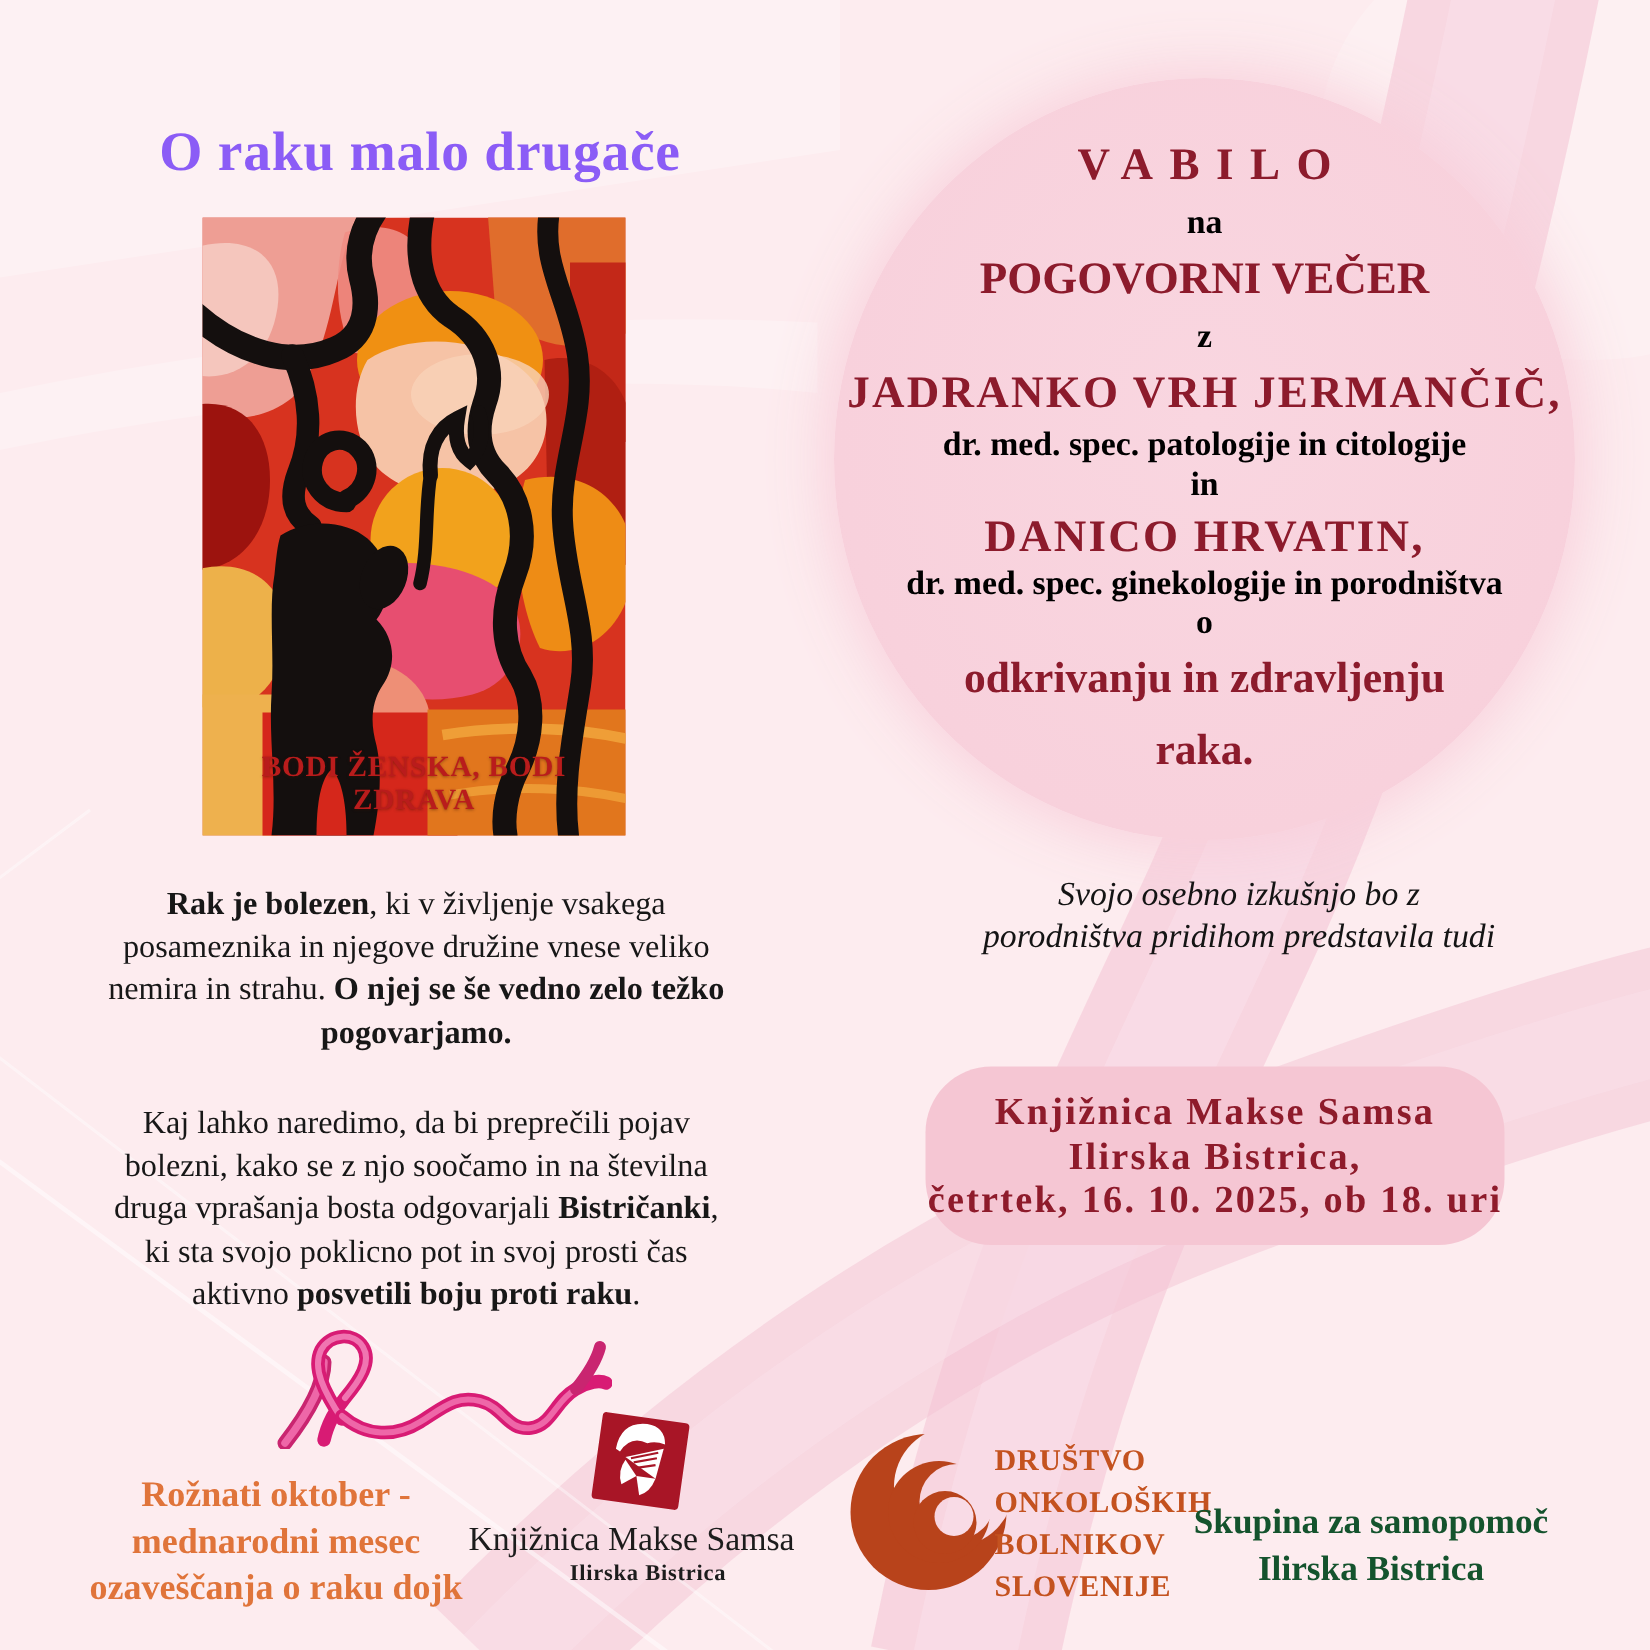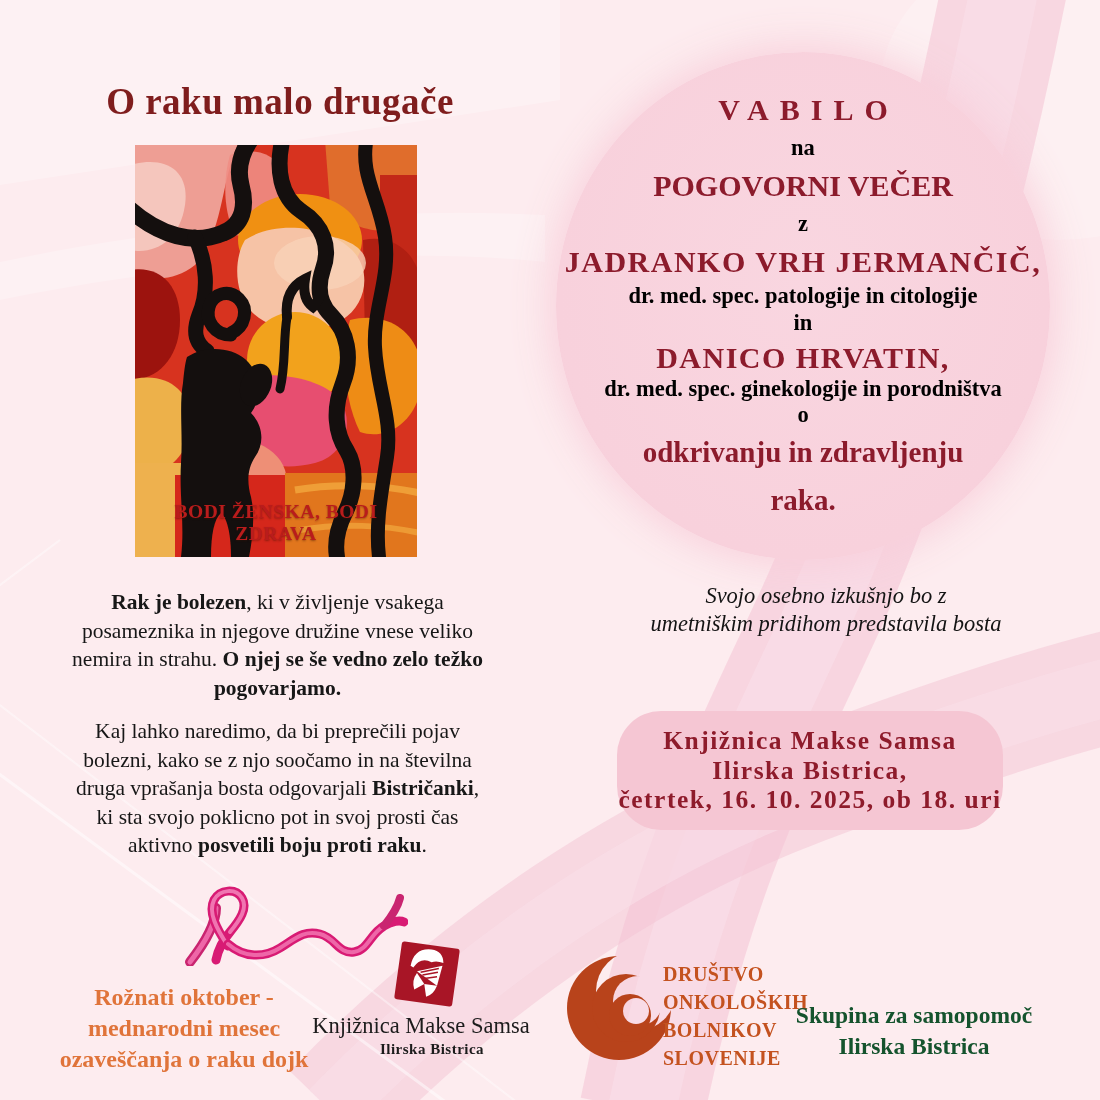--- a/index.html
+++ b/index.html
@@ -6,36 +6,36 @@
   .canvas{
     position:relative;width:1100px;height:1100px;overflow:hidden;
     background:#fdecef;
     font-family:"Liberation Serif", serif;
   }
   .bg-art{position:absolute;left:0;top:0;width:1100px;height:1100px;pointer-events:none;}
 
   
   .title{
     position:absolute;left:0;top:80px;width:560px;text-align:center;
-    font-size:37px;font-weight:bold;color:#7f1d1d;letter-spacing:0.5px;
+    font-size:37px;font-weight:bold;color:#8b5cf6;letter-spacing:0.5px;
   }
   .painting{position:absolute;left:135px;top:145px;width:282px;height:412px;}
   .painting svg{display:block;width:100%;height:100%;}
   .painting-caption{
     position:absolute;left:0;bottom:12px;width:100%;text-align:center;
     color:#b91c1c;font-weight:bold;font-size:19.5px;letter-spacing:0.5px;
     text-shadow:0 1px 2px rgba(60,20,0,.45);
   }
   .para{
     position:absolute;left:70px;width:415px;text-align:center;
     font-size:21.5px;line-height:1.33;color:#171717;
   }
   .para b{font-weight:bold;}
   .para-1{top:588px;}
-  .para-2{top:717px;}
+  .para-2{top:734px;}
   .ribbon-wrap{position:absolute;left:170px;top:886px;width:238px;height:80px;}
   .pink-oct{
     position:absolute;left:56px;top:982px;width:256px;text-align:center;
     color:#e0743a;font-weight:bold;font-size:24px;line-height:1.3;
   }
   .lib-logo{position:absolute;left:386px;top:933px;width:82px;height:82px;}
   .lib-name{
     position:absolute;left:300px;top:1013px;width:242px;text-align:center;
     font-size:22.5px;color:#1c1c1c;
   }
@@ -187,21 +187,21 @@
     <div class="inv-sm">in</div>
     <div class="inv-name mt4">DANICO HRVATIN,</div>
     <div class="inv-sm">dr. med. spec. ginekologije in porodništva</div>
     <div class="inv-sm">o</div>
     <div class="inv-topic mt6">odkrivanju in zdravljenju</div>
     <div class="inv-topic mt14">raka.</div>
   </div>
 
   <div class="guest">
     <div class="it">Svojo osebno izkušnjo bo z</div>
-    <div class="it">umetniškim pridihom predstavila bosta</div>
+    <div class="it">porodništva pridihom predstavila tudi</div>
   </div>
 
   <div class="venue-box">
     <div>Knjižnica Makse Samsa</div>
     <div>Ilirska Bistrica,</div>
     <div>četrtek, 16. 10. 2025,  ob 18. uri</div>
   </div>
 
 
   <div class="dobs-logo">

